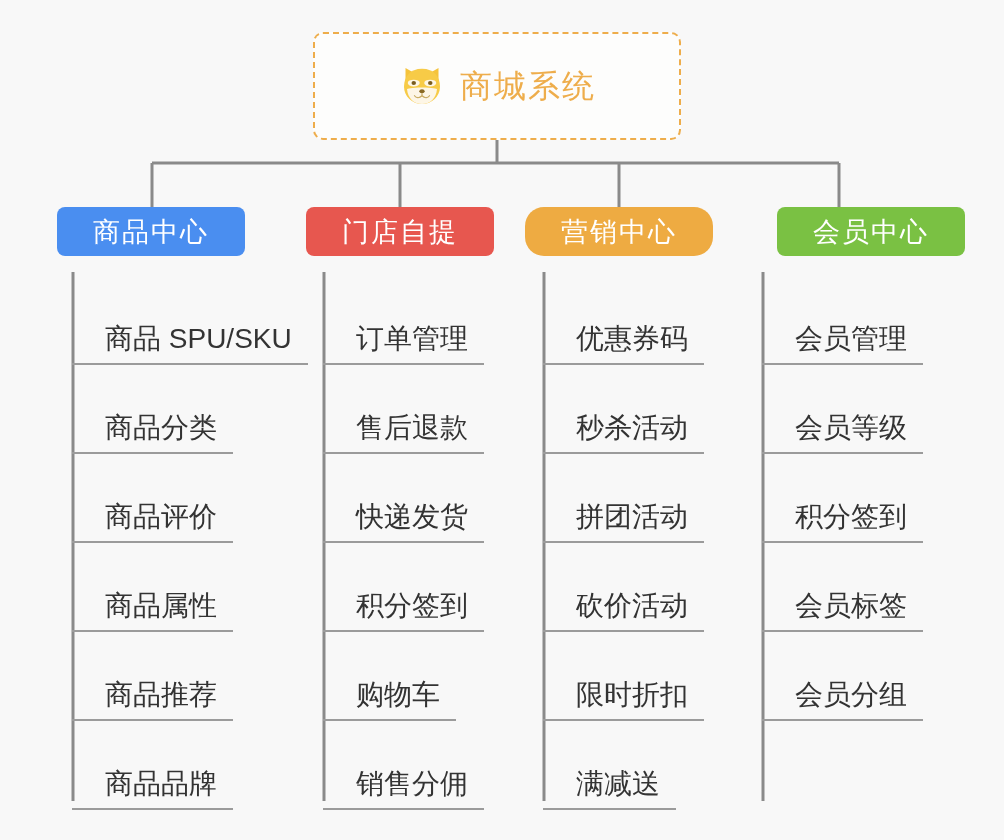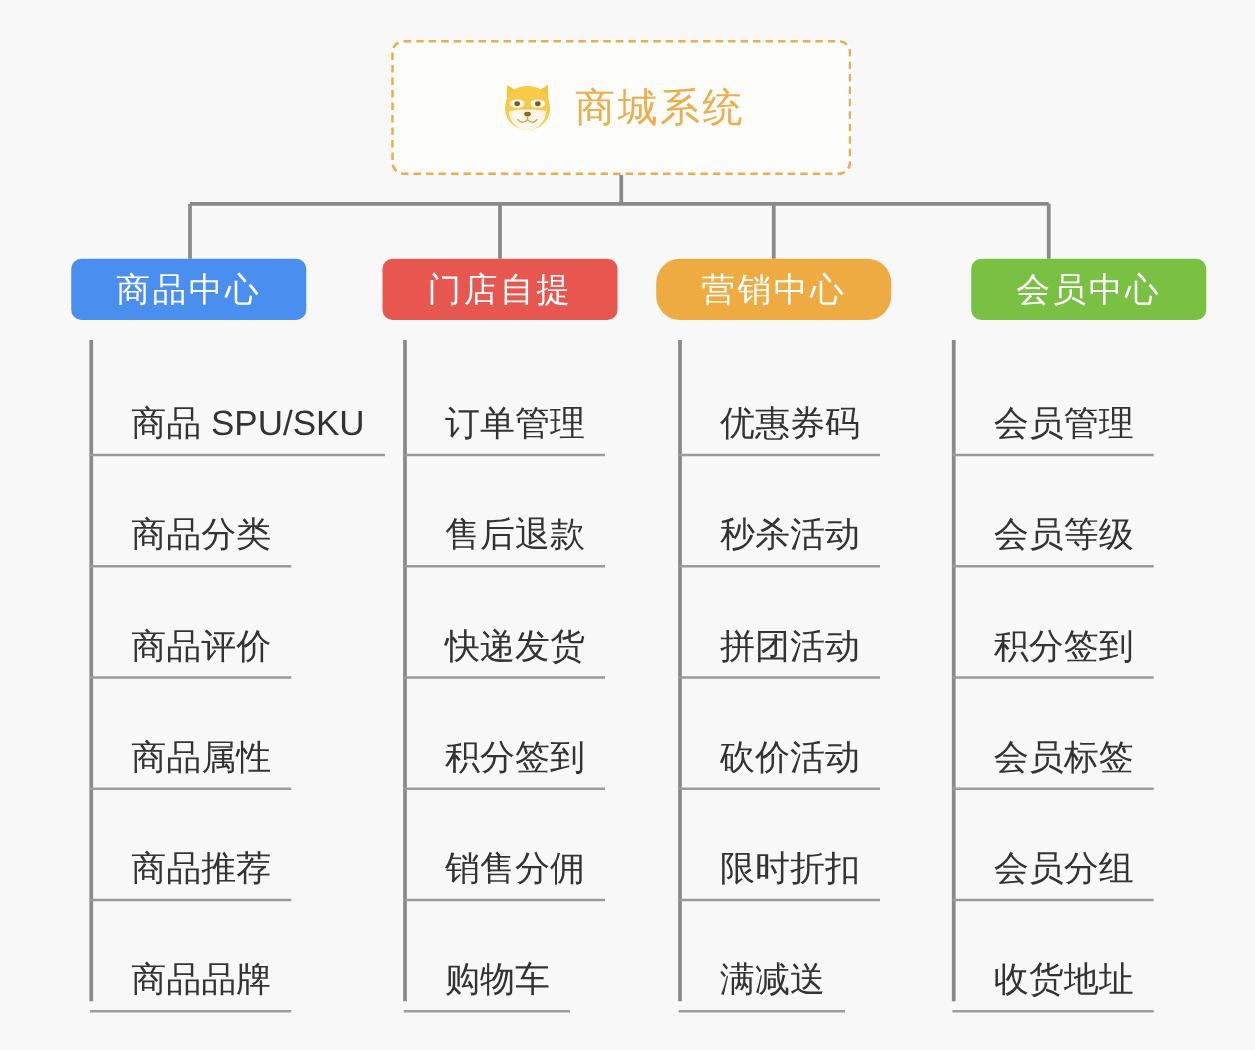--- a/index.html
+++ b/index.html
@@ -203,25 +203,25 @@
     <div class="leaf-item">
         <span class="leaf-label">售后退款</span>
       </div>
     <div class="leaf-item">
         <span class="leaf-label">快递发货</span>
       </div>
     <div class="leaf-item">
         <span class="leaf-label">积分签到</span>
       </div>
     <div class="leaf-item">
+        <span class="leaf-label">购物车</span>
+      </div>
+    <div class="leaf-item">
         <span class="leaf-label">销售分佣</span>
       </div>
-    <div class="leaf-item">
-        <span class="leaf-label">购物车</span>
-      </div>
   </div>
 
   <div class="leaf-col col-2">
     <div class="leaf-item">
         <span class="leaf-label">优惠券码</span>
       </div>
     <div class="leaf-item">
         <span class="leaf-label">秒杀活动</span>
       </div>
     <div class="leaf-item">
@@ -247,18 +247,15 @@
       </div>
     <div class="leaf-item">
         <span class="leaf-label">积分签到</span>
       </div>
     <div class="leaf-item">
         <span class="leaf-label">会员标签</span>
       </div>
     <div class="leaf-item">
         <span class="leaf-label">会员分组</span>
       </div>
-    <div class="leaf-item">
-        <span class="leaf-label">收货地址</span>
-      </div>
   </div>
 
 </div>
 
 </body></html>

